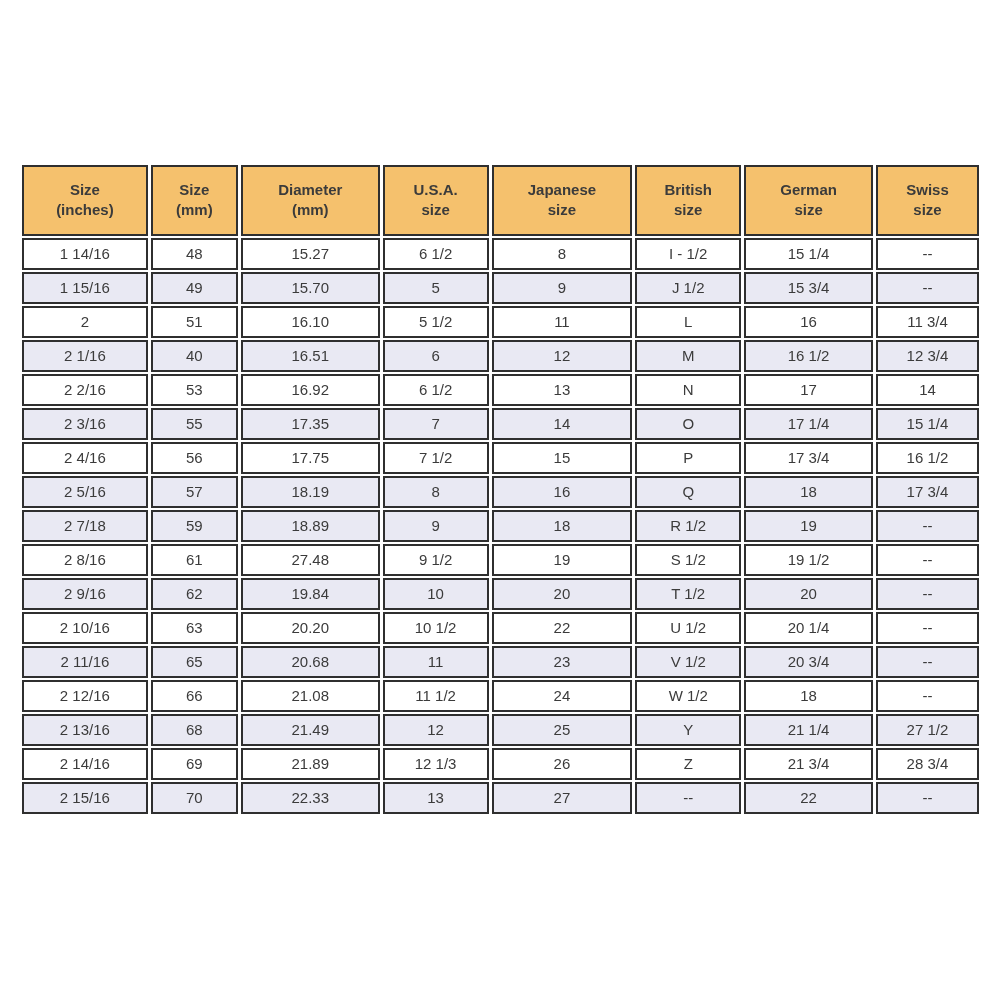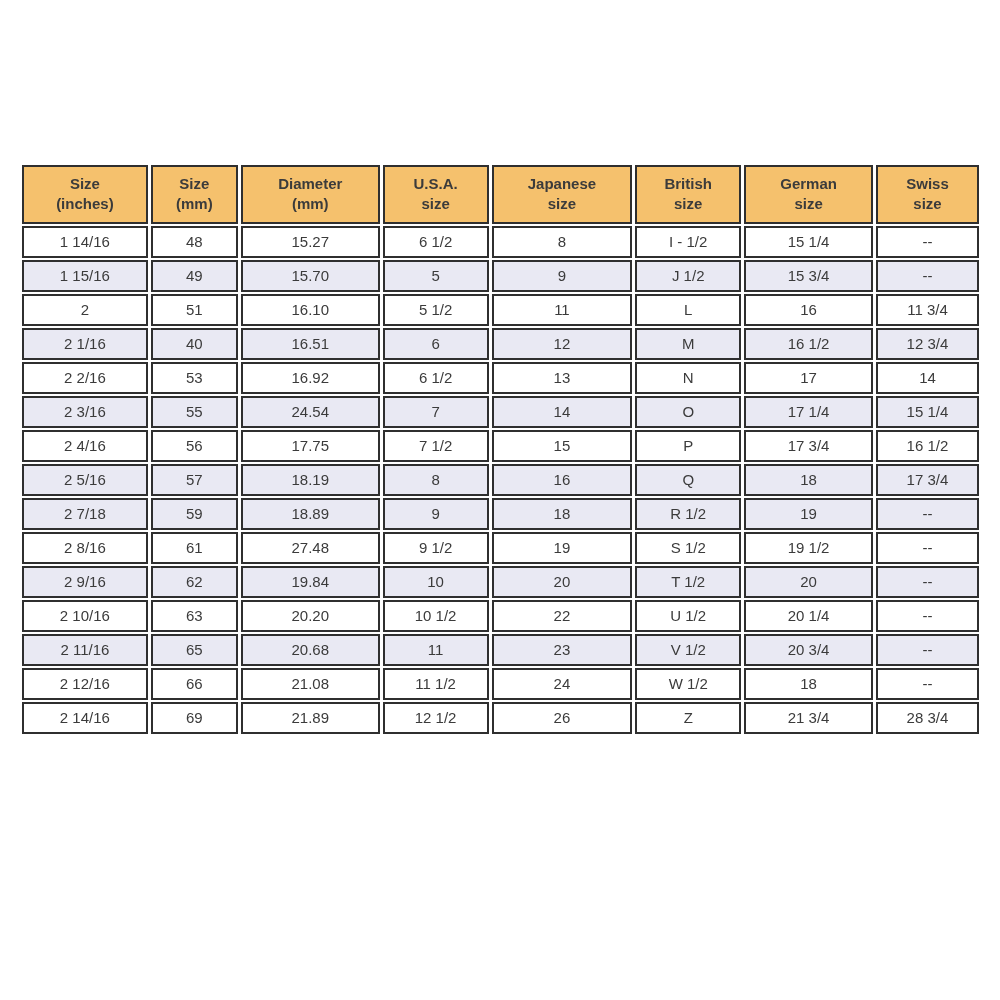--- a/index.html
+++ b/index.html
@@ -30,21 +30,21 @@
     border: 2px solid #2f2f2f;
     text-align: center;
     vertical-align: middle;
     color: #3b3b3b;
   }
   table.ring-table th {
     background: #f5c16d;
     font-weight: bold;
     font-size: 15px;
     line-height: 1.35;
-    padding: 7px 2px;
+    padding: 13px 2px;
     white-space: pre-line;
   }
   table.ring-table td {
     background: #ffffff;
     font-size: 15px;
     padding: 0 2px;
     height: 28px;
   }
   table.ring-table tr.alt td {
     background: #e9e9f3;
@@ -132,21 +132,21 @@
           <td>16.92</td>
           <td>6 1/2</td>
           <td>13</td>
           <td>N</td>
           <td>17</td>
           <td>14</td>
         </tr>
         <tr class="alt">
           <td>2 3/16</td>
           <td>55</td>
-          <td>24.54</td>
+          <td>17.35</td>
           <td>7</td>
           <td>14</td>
           <td>O</td>
           <td>17 1/4</td>
           <td>15 1/4</td>
         </tr>
         <tr>
           <td>2 4/16</td>
           <td>56</td>
           <td>17.75</td>
@@ -219,25 +219,45 @@
         <tr>
           <td>2 12/16</td>
           <td>66</td>
           <td>21.08</td>
           <td>11 1/2</td>
           <td>24</td>
           <td>W 1/2</td>
           <td>18</td>
           <td>--</td>
         </tr>
+        <tr class="alt">
+          <td>2 13/16</td>
+          <td>68</td>
+          <td>21.49</td>
+          <td>12</td>
+          <td>25</td>
+          <td>Y</td>
+          <td>21 1/4</td>
+          <td>27 1/2</td>
+        </tr>
         <tr>
           <td>2 14/16</td>
           <td>69</td>
           <td>21.89</td>
-          <td>12 1/2</td>
+          <td>12 1/3</td>
           <td>26</td>
           <td>Z</td>
           <td>21 3/4</td>
           <td>28 3/4</td>
+        </tr>
+        <tr class="alt">
+          <td>2 15/16</td>
+          <td>70</td>
+          <td>22.33</td>
+          <td>13</td>
+          <td>27</td>
+          <td>--</td>
+          <td>22</td>
+          <td>--</td>
         </tr>
       </tbody>
   </table>
 </div>
 
 </body></html>

